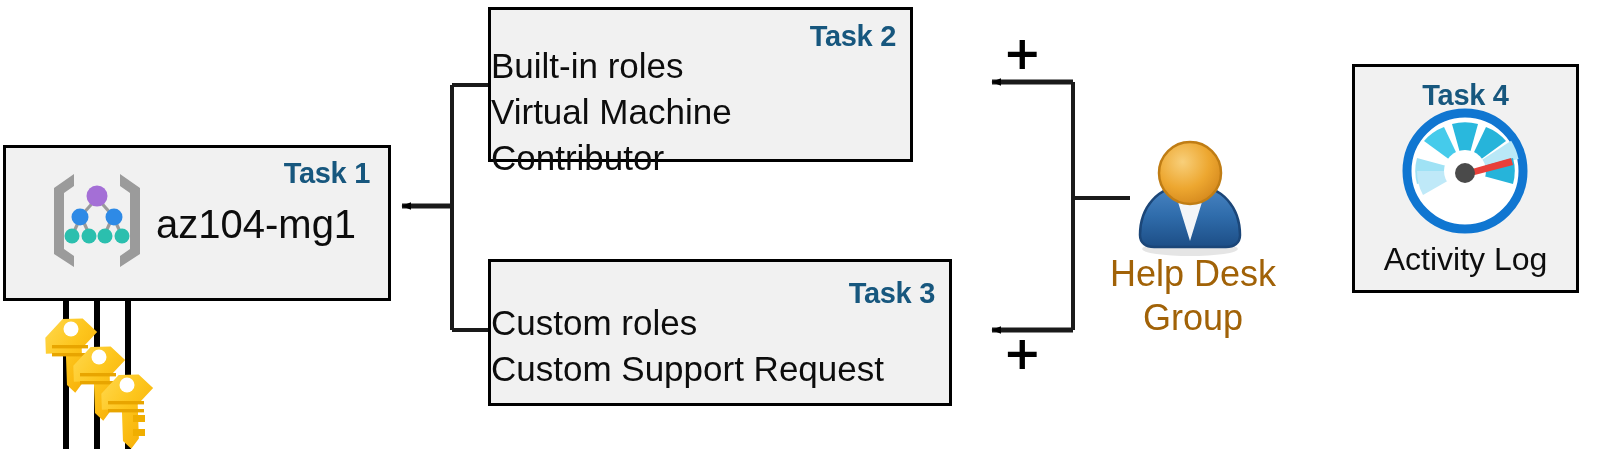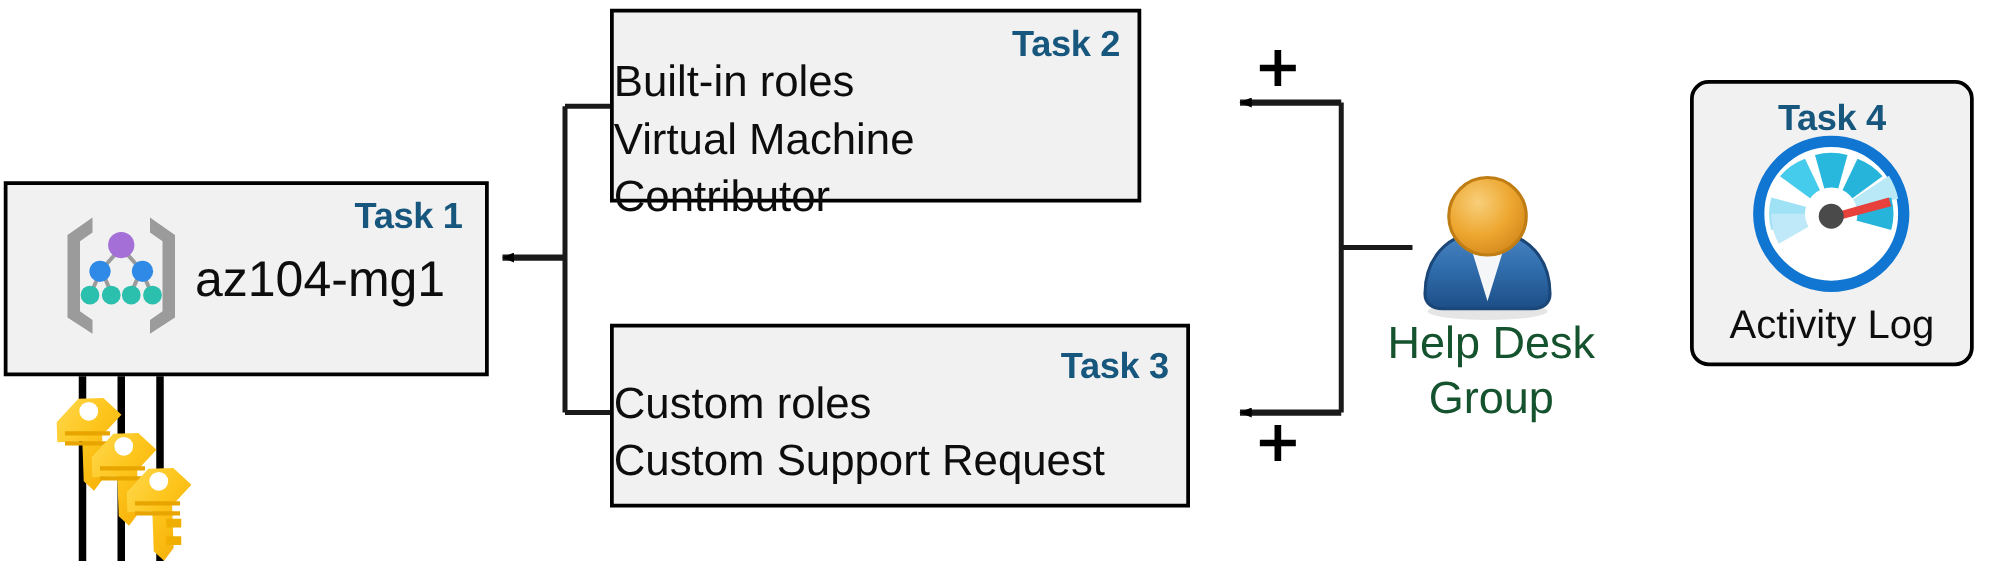--- a/index.html
+++ b/index.html
@@ -58,21 +58,21 @@
   #task2 { left: 488px; top: 7px; width: 425px; height: 155px; }
   #task2 .task-tag { right: 14px; top: 10px; }
   #task2 .box-text { top: 33px; }
 
   
   #task3 { left: 488px; top: 259px; width: 464px; height: 147px; }
   #task3 .task-tag { right: 14px; top: 15px; }
   #task3 .box-text { top: 38px; }
 
   
-  #task4 { left: 1352px; top: 64px; width: 227px; height: 229px; border-radius: 15px; }
+  #task4 { left: 1352px; top: 64px; width: 227px; height: 229px; }
   #task4 .task-tag {
     left: 0; right: 0; top: 12px; text-align: center;
   }
   #task4-label {
     position: absolute;
     left: 0; right: 0; bottom: 12px;
     text-align: center;
     font-size: 32px;
     color: #0d0d0d;
     white-space: nowrap;
@@ -105,21 +105,21 @@
   #keys-icon { left: 30px; top: 311px; width: 124px; height: 138px; }
 
   #helpdesk-label {
     position: absolute;
     left: 1078px;
     top: 252px;
     width: 230px;
     text-align: center;
     font-size: 36px;
     line-height: 44px;
-    color: #14532d;
+    color: #a16207;
     white-space: pre-line;
   }
 </style>
 </head>
 <body>
 
 <div id="canvas">
 
   <svg class="svg-layer" viewBox="0 0 1606 449" width="1606" height="449">
     <defs>

